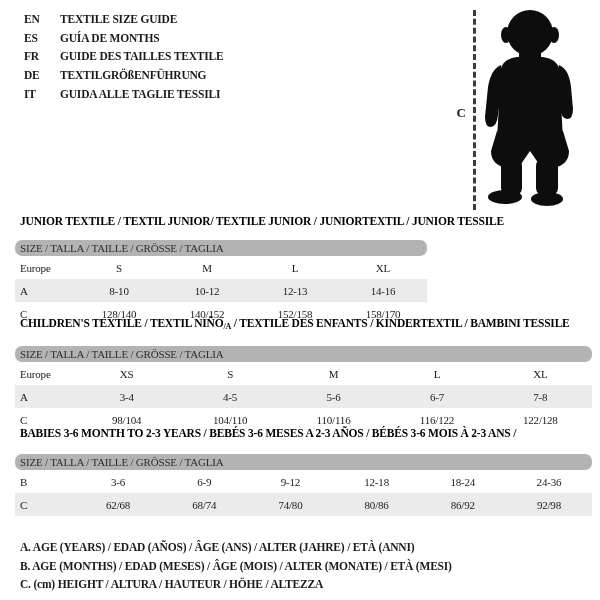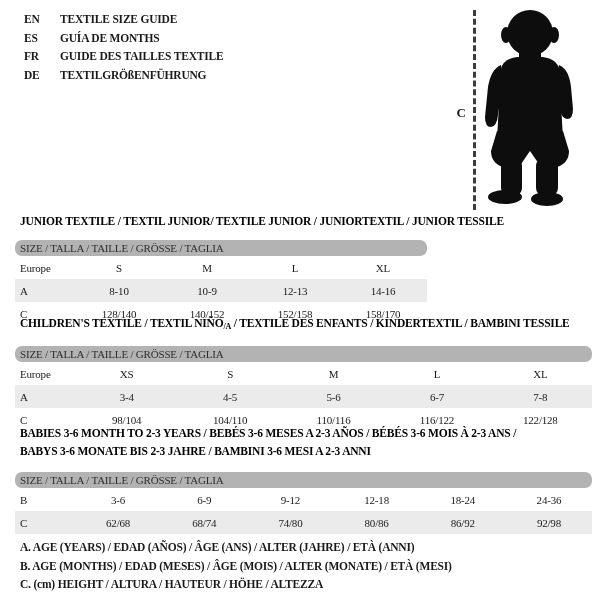--- a/index.html
+++ b/index.html
@@ -50,20 +50,24 @@
       <span>GUÍA DE MONTHS</span>
     </div>
     <div class="lang-row">
       <span class="lang-code">FR</span>
       <span>GUIDE DES TAILLES TEXTILE</span>
     </div>
     <div class="lang-row">
       <span class="lang-code">DE</span>
       <span>TEXTILGRÖßENFÜHRUNG</span>
     </div>
+    <div class="lang-row">
+      <span class="lang-code">IT</span>
+      <span>GUIDA ALLE TAGLIE TESSILI</span>
+    </div>
   </div>
 
   <div class="dash-line"></div>
   <div class="measure-c">C</div>
   <svg class="silhouette" width="94" height="200" viewBox="0 0 94 200" fill="#0d0d0d" xmlns="http://www.w3.org/2000/svg">
     <ellipse cx="47" cy="24" rx="23" ry="23"></ellipse>
     <ellipse cx="23" cy="26" rx="5" ry="8"></ellipse>
     <ellipse cx="71" cy="26" rx="5" ry="8"></ellipse>
     <rect x="36" y="38" width="22" height="14"></rect>
     <path d="M18,60 Q20,50 34,48 L60,48 Q74,50 76,60 L80,130 Q47,140 14,130 Z"></path>
@@ -83,21 +87,21 @@
       <div class="trow">
         <span class="rlabel">Europe</span>
         <span class="cell">S</span>
         <span class="cell">M</span>
         <span class="cell">L</span>
         <span class="cell">XL</span>
       </div>
       <div class="trow alt">
         <span class="rlabel">A</span>
         <span class="cell">8-10</span>
-        <span class="cell">10-9</span>
+        <span class="cell">10-12</span>
         <span class="cell">12-13</span>
         <span class="cell">14-16</span>
       </div>
       <div class="trow">
         <span class="rlabel">C</span>
         <span class="cell">128/140</span>
         <span class="cell">140/152</span>
         <span class="cell">152/158</span>
         <span class="cell">158/170</span>
       </div>
@@ -131,21 +135,20 @@
         <span class="cell">110/116</span>
         <span class="cell">116/122</span>
         <span class="cell">122/128</span>
       </div>
     </div>
   </div>
 
   <div class="sec sec-babies">
     <div class="sec-title">
       <div>BABIES 3-6 MONTH TO 2-3 YEARS / BEBÉS 3-6 MESES A 2-3 AÑOS / BÉBÉS 3-6 MOIS À 2-3 ANS /</div>
-      <div>BABYS 3-6 MONATE BIS 2-3 JAHRE / BAMBINI 3-6 MESI A 2-3 ANNI</div>
     </div>
     <div class="size-table">
       <div class="bar">SIZE / TALLA / TAILLE / GRÖSSE / TAGLIA</div>
       <div class="trow">
         <span class="rlabel">B</span>
         <span class="cell">3-6</span>
         <span class="cell">6-9</span>
         <span class="cell">9-12</span>
         <span class="cell">12-18</span>
         <span class="cell">18-24</span>

